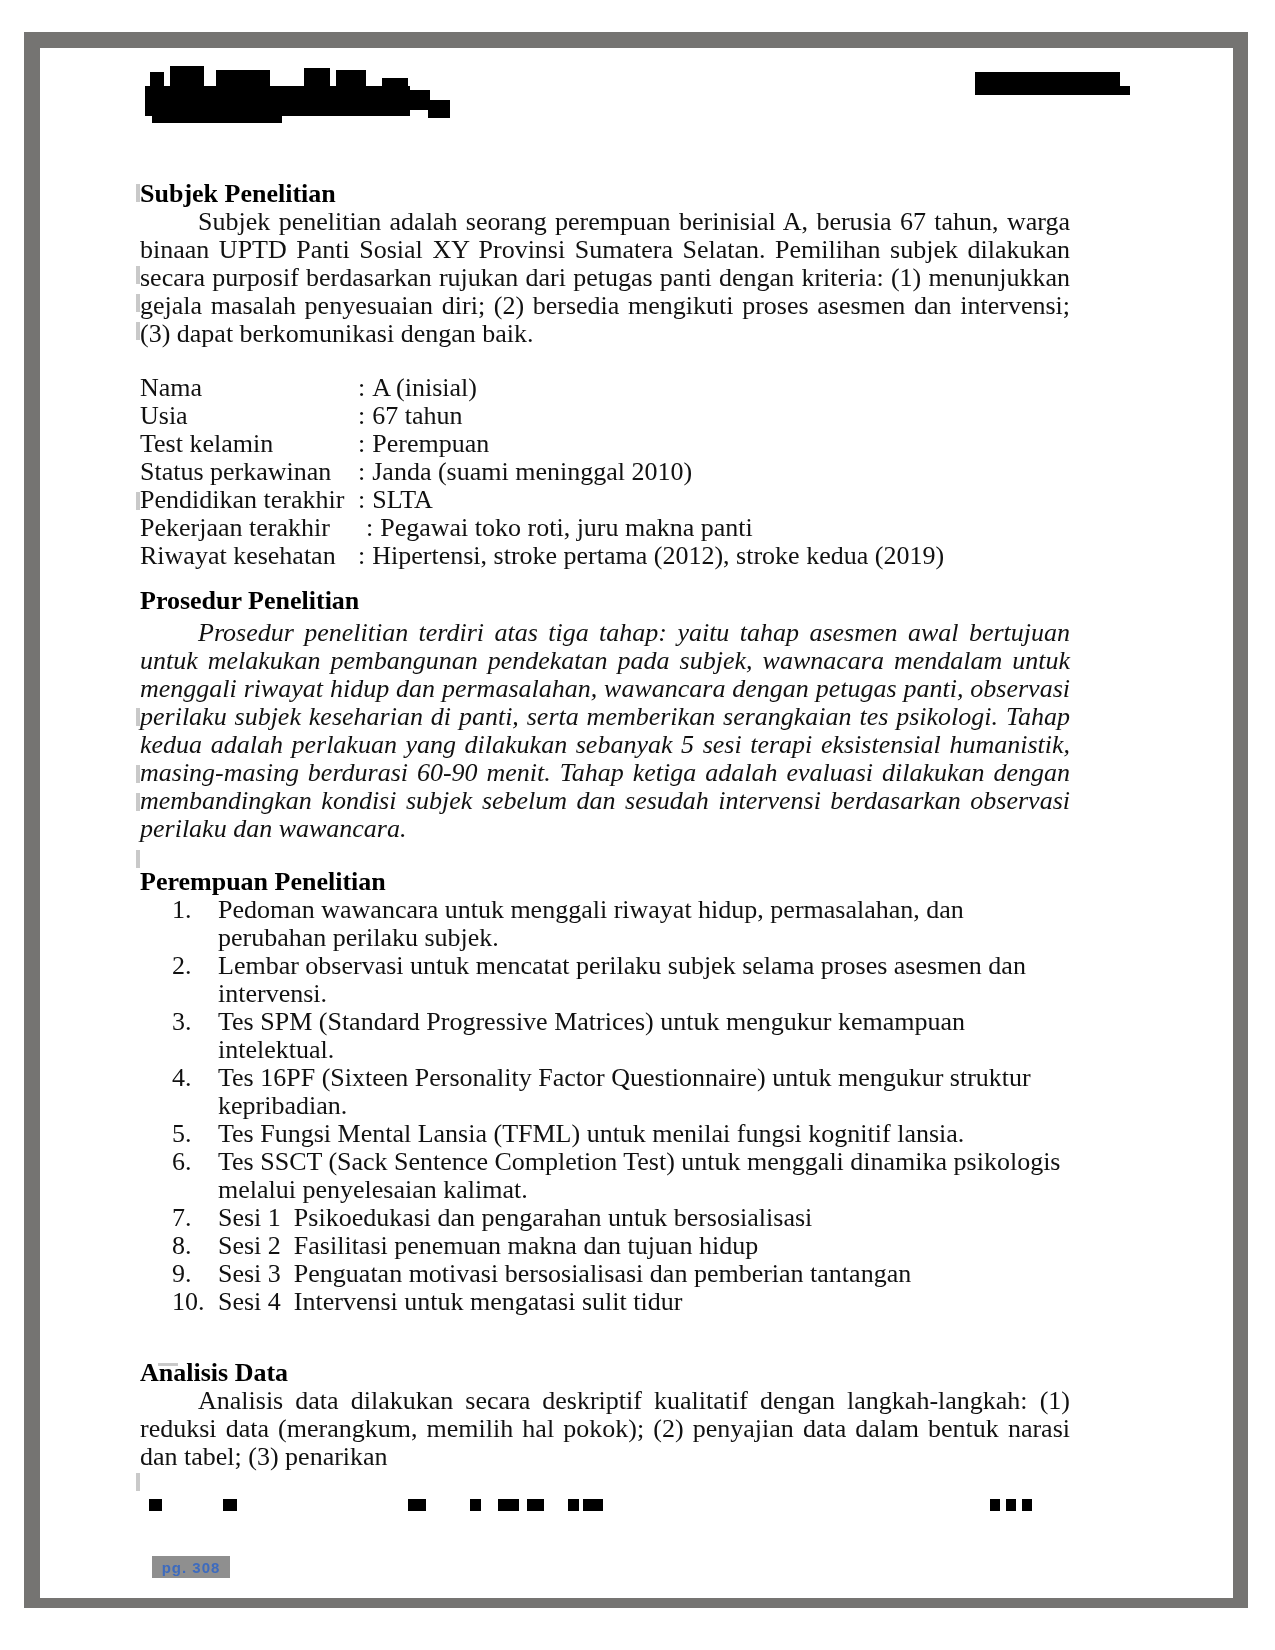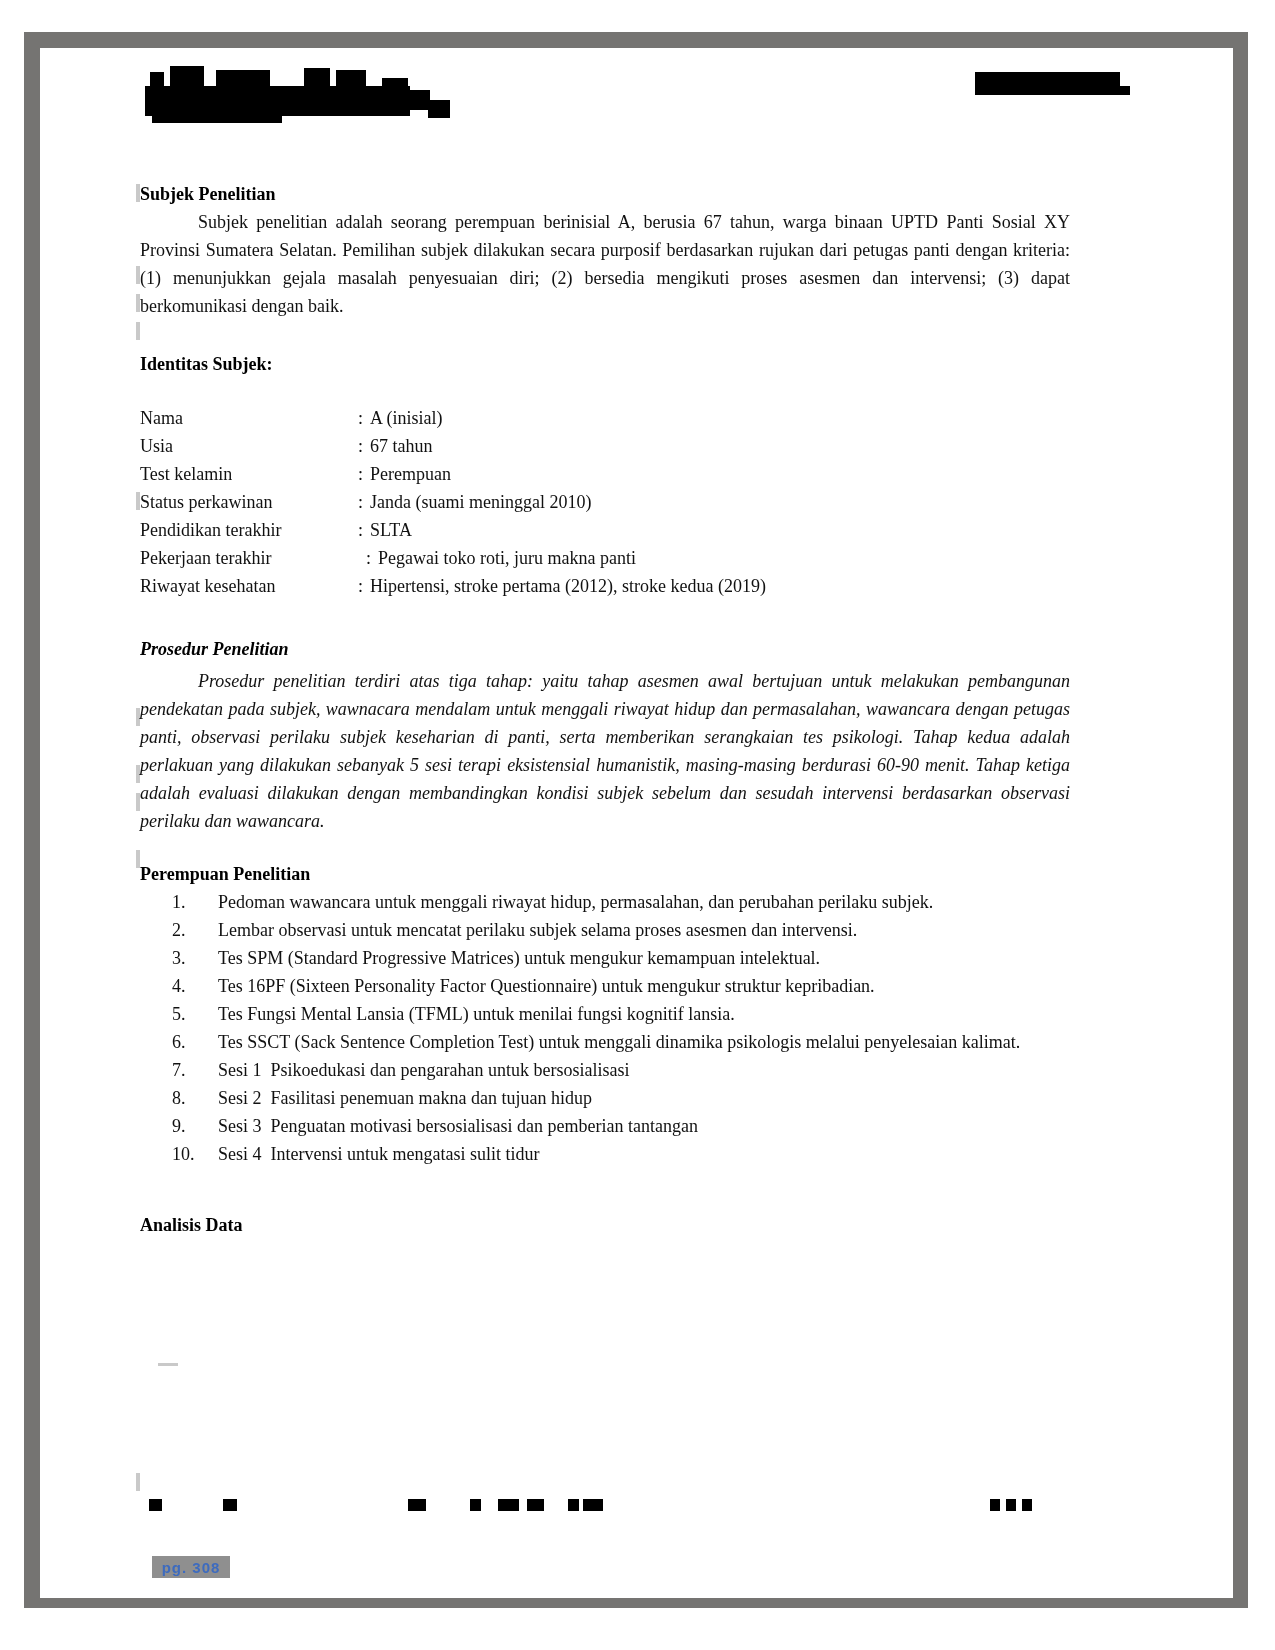--- a/index.html
+++ b/index.html
@@ -11,28 +11,28 @@
   .page-frame{
     position:absolute;left:24px;top:32px;width:1224px;height:1576px;
     box-sizing:border-box;background:#ffffff;
     border-style:solid;border-color:#757472;
     border-width:16px 15px 10px 16px;
   }
   
   .content{
     position:absolute;left:140px;top:48px;width:930px;
     padding-top:132px;box-sizing:content-box;
-    font-size:18px;line-height:28px;
+    font-size:26px;line-height:28px;
   }
   .h{font-weight:bold;color:#000;}
   .para{text-align:justify;text-indent:58px;margin:0;}
   .para-plain{margin:0;}
   .mt-identitas{margin-top:30px;}
   .mt-rows{margin-top:26px;}
-  .mt-prosedur{margin-top:35px;font-style:italic;}
+  .mt-prosedur{margin-top:17px;}
   .mt-prospara{margin-top:4px;font-style:italic;}
   .mt-instrumen{margin-top:25px;}
   .mt-intro{margin-top:14px;}
   .mt-analisis{margin-top:43px;}
   .id-row{display:flex;}
   .id-label{width:218px;flex:none;}
   .id-sep{flex:none;margin-right:7px;}
   .num-list{margin:0;padding:0;}
   .li{display:flex;padding-left:32px;}
   .li-num{width:46px;flex:none;}
@@ -86,21 +86,20 @@
     <div class="margin-mark" style="top:850px;"></div>
     <div class="margin-mark" style="top:1473px;"></div>
     <div class="margin-mark" style="top:1363px;left:158px;width:20px;height:3px;"></div>
   </div>
 
   <div class="content">
 
     <div class="h">Subjek Penelitian</div>
     <p class="para">Subjek penelitian adalah seorang perempuan berinisial A, berusia 67 tahun, warga binaan UPTD Panti Sosial XY  Provinsi Sumatera Selatan. Pemilihan subjek dilakukan secara purposif berdasarkan rujukan dari petugas panti dengan kriteria: (1) menunjukkan gejala masalah penyesuaian diri; (2) bersedia mengikuti proses asesmen dan intervensi; (3) dapat berkomunikasi dengan baik.</p>
 
-    <div class="h mt-identitas">Identitas Subjek:</div>
 
     <div class="mt-rows">
       <div class="id-row">
         <span class="id-label">Nama</span>
           <span class="id-sep">:</span>
           <span class="id-value">A (inisial)</span>
       </div>
       <div class="id-row">
         <span class="id-label">Usia</span>
           <span class="id-sep">:</span>
@@ -175,20 +174,21 @@
         <span class="li-num">9.</span>
           <span class="li-text">Sesi 3  Penguatan motivasi bersosialisasi dan pemberian tantangan</span>
       </div>
       <div class="li">
         <span class="li-num">10.</span>
           <span class="li-text">Sesi 4  Intervensi untuk mengatasi sulit tidur</span>
       </div>
     </div>
 
     <div class="h mt-analisis">Analisis Data</div>
+    <p class="para">Analisis data dilakukan secara deskriptif kualitatif dengan langkah-langkah: (1) reduksi data (merangkum, memilih hal pokok); (2) penyajian data dalam bentuk narasi dan tabel; (3) penarikan</p>
 
   </div>
 
   <div>
     <div class="red" style="left:149px;top:1499px;width:13px;height:12px;"></div>
     <div class="red" style="left:223px;top:1499px;width:14px;height:12px;"></div>
     <div class="red" style="left:408px;top:1499px;width:18px;height:12px;"></div>
     <div class="red" style="left:470px;top:1499px;width:11px;height:12px;"></div>
     <div class="red" style="left:498px;top:1499px;width:21px;height:12px;"></div>
     <div class="red" style="left:527px;top:1499px;width:17px;height:12px;"></div>

